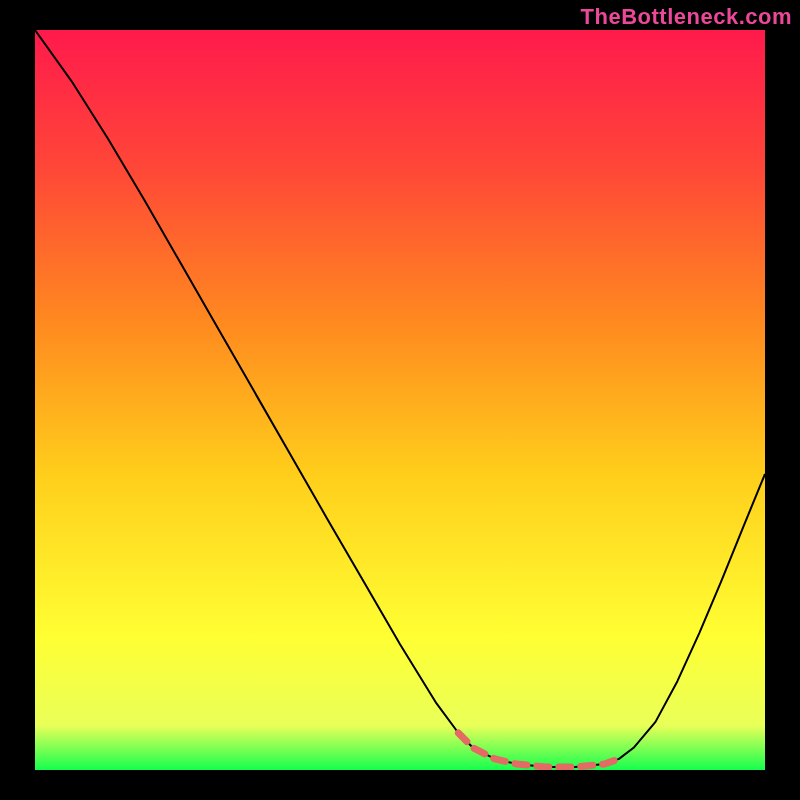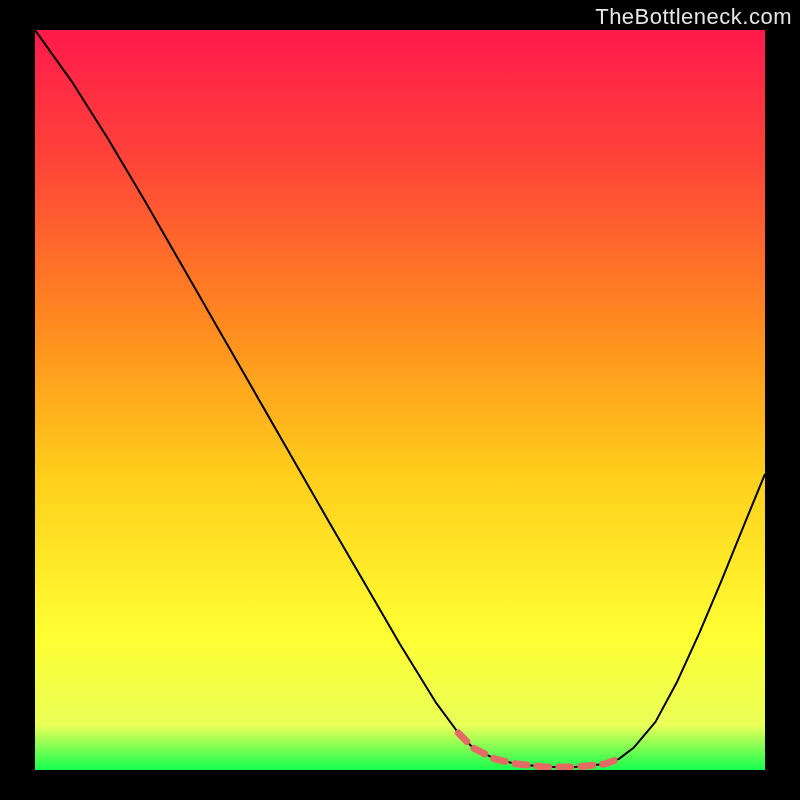--- a/index.html
+++ b/index.html
@@ -14,23 +14,23 @@
   .frame {
     position: relative;
     width: 800px;
     height: 800px;
     background: #000;
   }
   .watermark {
     position: absolute;
     top: 4px;
     right: 8px;
-    color: #e5e5e5;
+    color: #ec4899;
     font-size: 22px;
-    font-weight: 400;
+    font-weight: 700;
     letter-spacing: 0.5px;
     z-index: 10;
   }
   .plot-wrap {
     position: absolute;
     left: 35px;
     top: 30px;
     width: 730px;
     height: 740px;
   }

